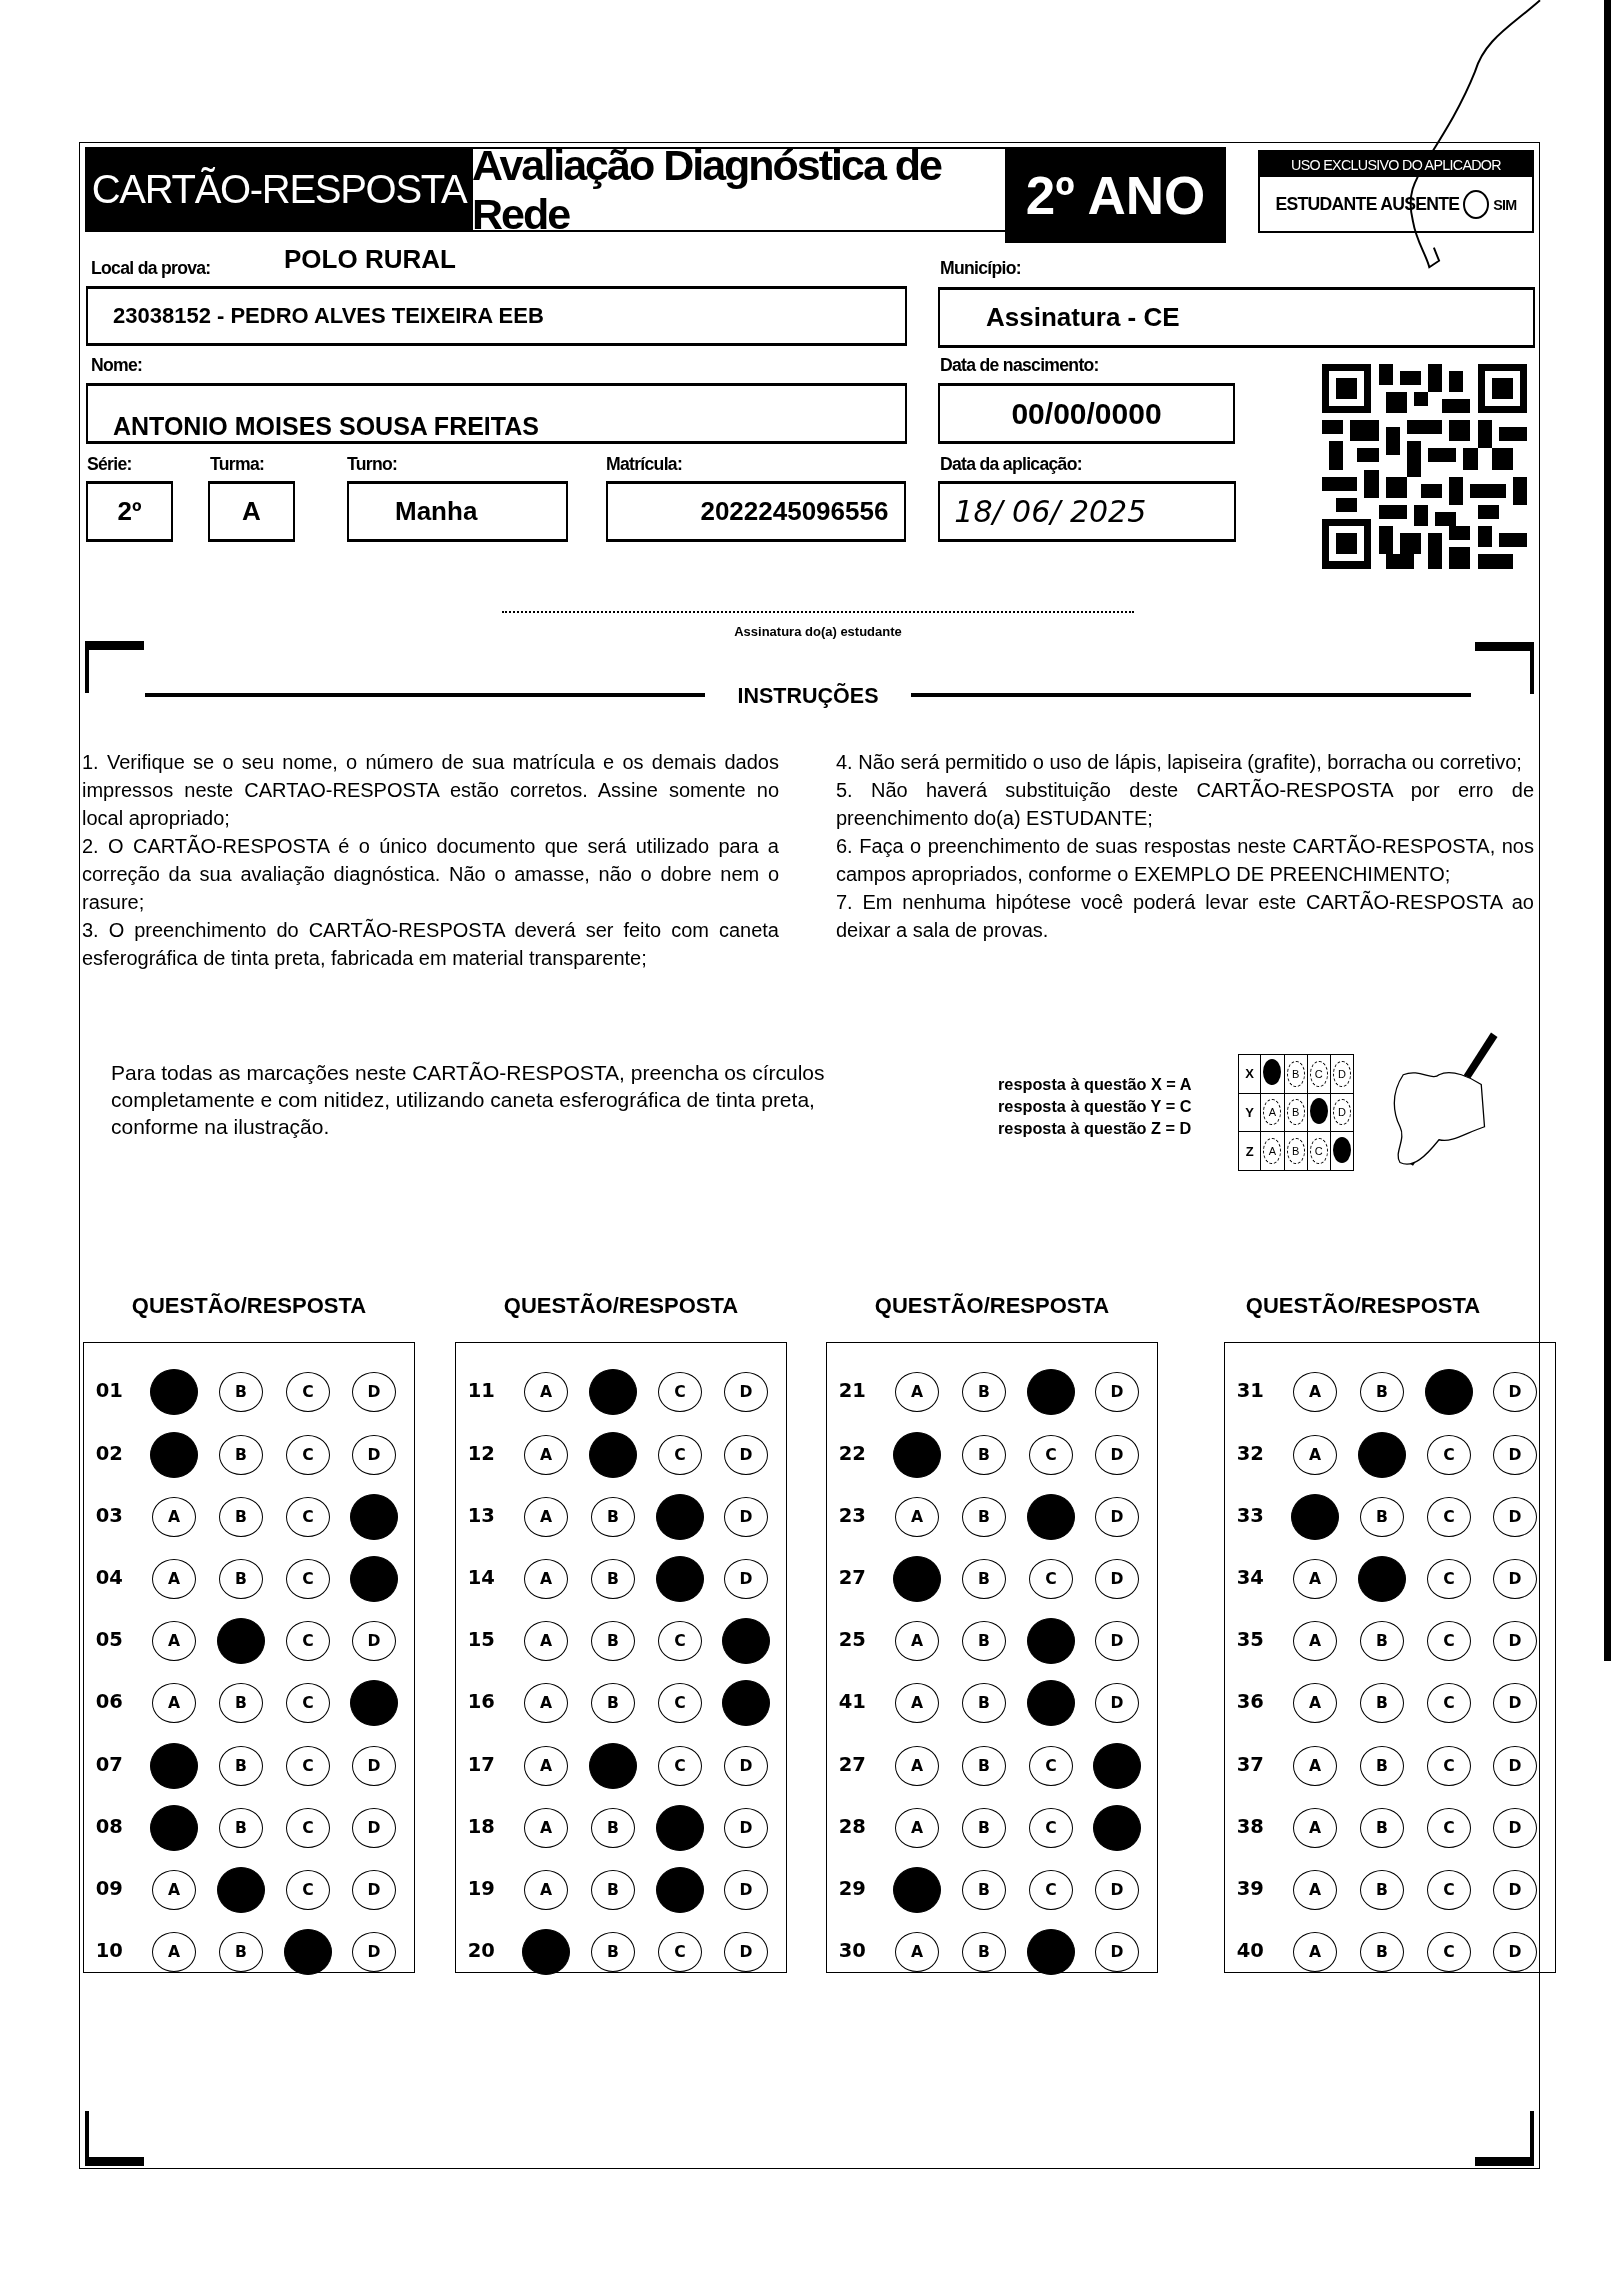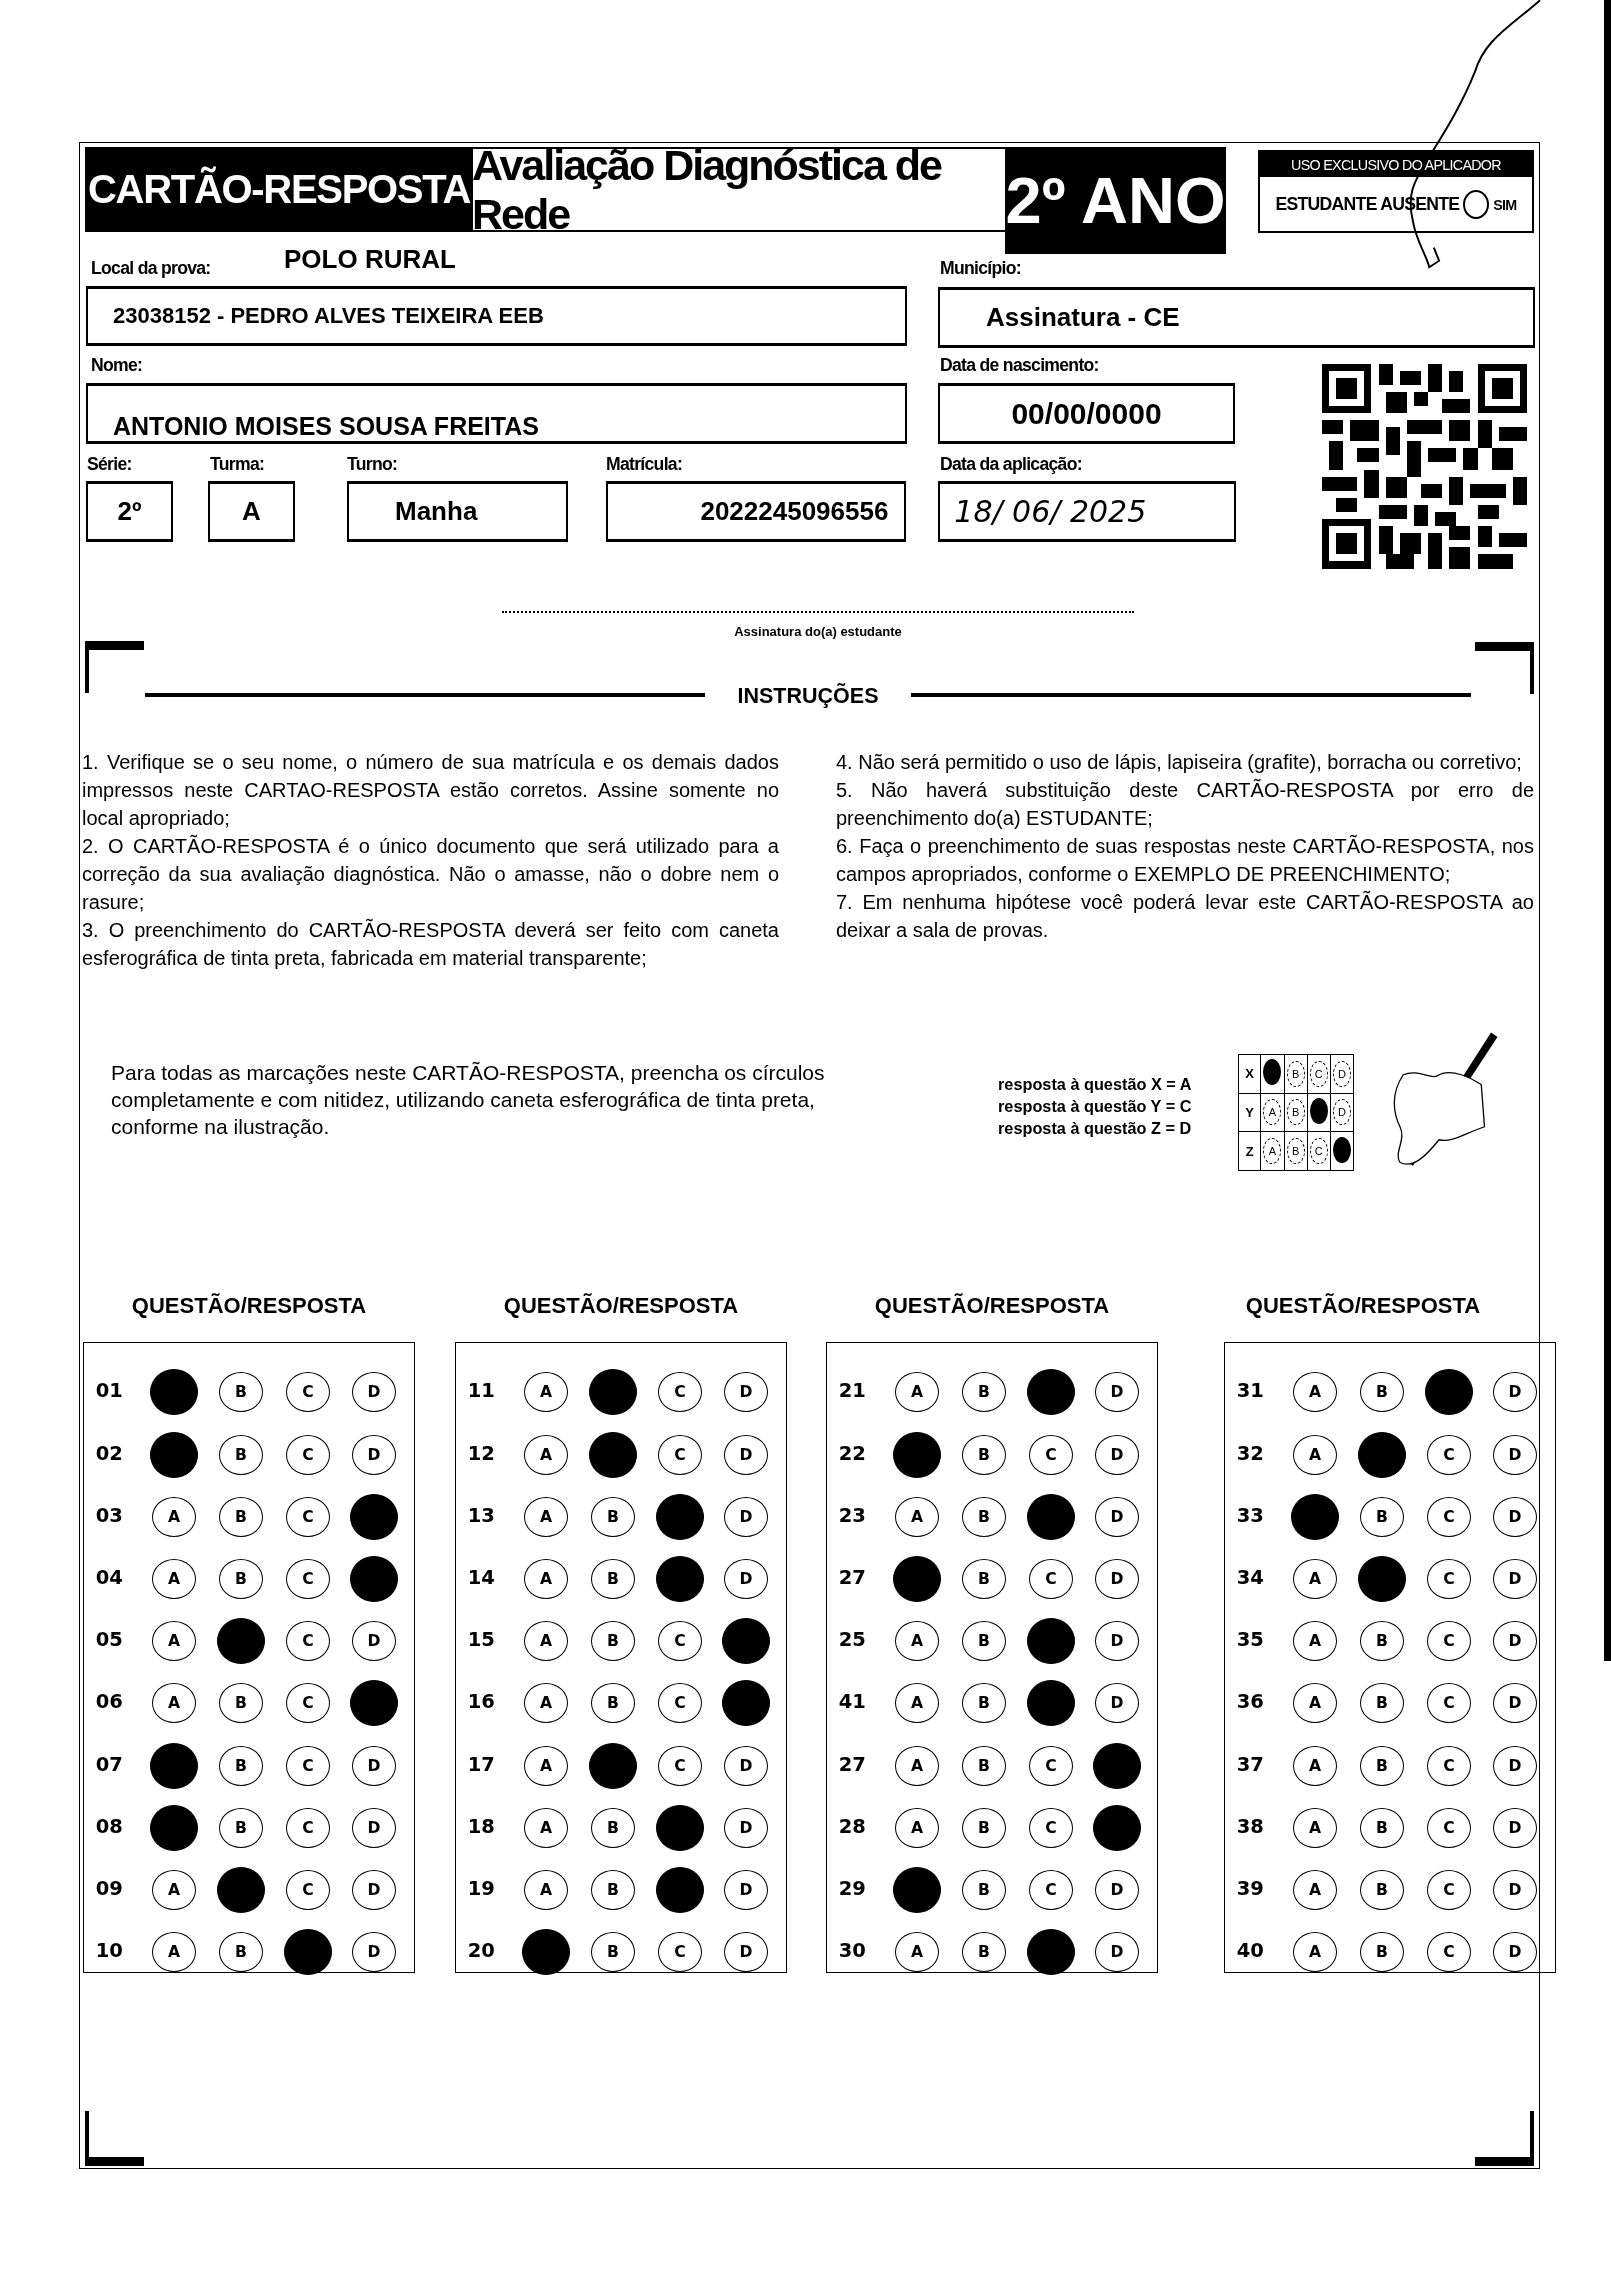--- a/index.html
+++ b/index.html
@@ -8,23 +8,23 @@
   .abs { position: absolute; }
 
   
   #edge-bar { left: 1604px; top: 0; width: 7.8px; height: 1661px; background: #000; }
 
   
   #sheet { left: 79px; top: 142px; width: 1461px; height: 2027px; border: 1.3px solid #000; }
 
   
   #hdr-black { left: 85px; top: 147px; width: 388px; height: 85px; background: #000; }
-  #hdr-title { left: 85px; top: 147px; width: 388px; height: 85px; color: #fff; font-size: 40px; font-weight: bold; display:flex; align-items:center; justify-content:center; letter-spacing:-1.3px; }
+  #hdr-title { left: 85px; top: 147px; width: 388px; height: 85px; color: #fff; font-size: 40px; font-weight: normal; display:flex; align-items:center; justify-content:center; letter-spacing:-1.3px; }
   #hdr-sub { left: 472px; top: 147px; width: 533px; height: 85px; border-top: 2.6px solid #000; border-bottom: 2.6px solid #000; font-size: 43px; font-weight: bold; display:flex; align-items:center; justify-content:center; letter-spacing:-2px; }
-  #hdr-year-box { left: 1005px; top: 147px; width: 221px; height: 107px; background: #000; color: #fff; font-size: 65px; font-weight: bold; display:flex; align-items:center; justify-content:center; }
+  #hdr-year-box { left: 1005px; top: 147px; width: 221px; height: 96px; background: #000; color: #fff; font-size: 53px; font-weight: bold; display:flex; align-items:center; justify-content:center; }
 
   #apl-box { left: 1258px; top: 150px; width: 276px; height: 83px; border: 2px solid #000; }
   #apl-head { left: 0; top: 0; width: 100%; height: 25px; background: #000; color: #fff; font-size: 14.3px; display:flex; align-items:center; justify-content:center; letter-spacing:-0.7px; }
   #apl-body { left: 0; top: 25px; width: 100%; height: 55px; display:flex; align-items:center; justify-content:center; gap: 3.9px; font-size: 17.6px; font-weight: bold; letter-spacing:-0.7px; }
   .apl-circle { width: 26px; height: 29px; border: 2px solid #000; border-radius: 50%; display:inline-block; }
   .apl-sim { font-size: 14.3px; }
 
   .lbl { font-size: 17.6px; font-weight: bold; letter-spacing: -0.7px; }
   .field { border: 2px solid #000; border-top-width: 3.3px; border-bottom-width: 3.3px; display:flex; align-items:center; font-weight:bold; }
 

